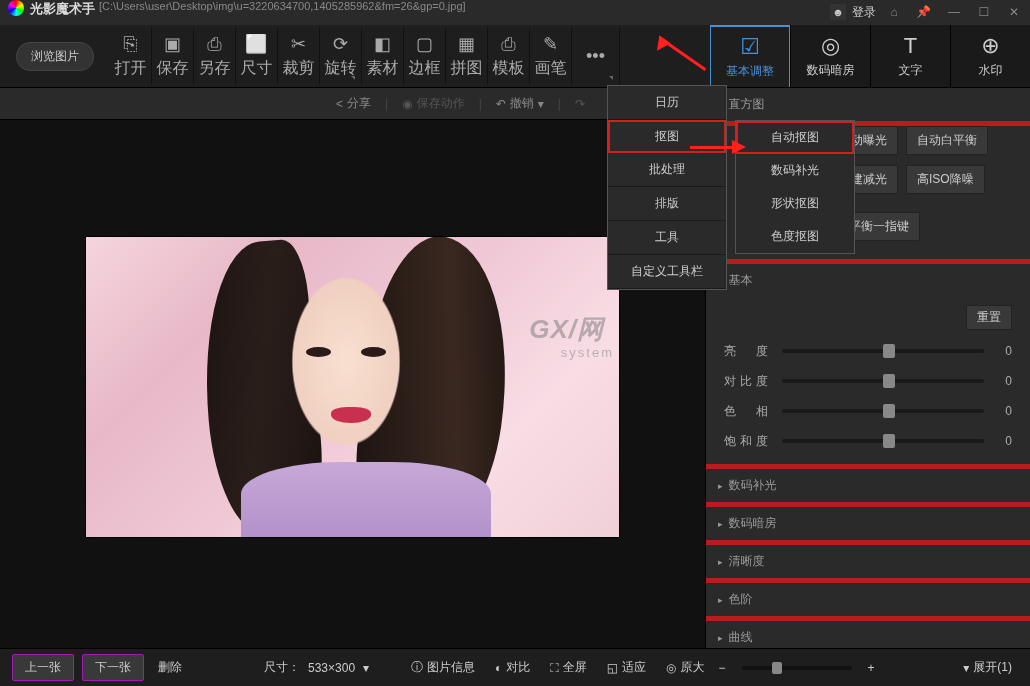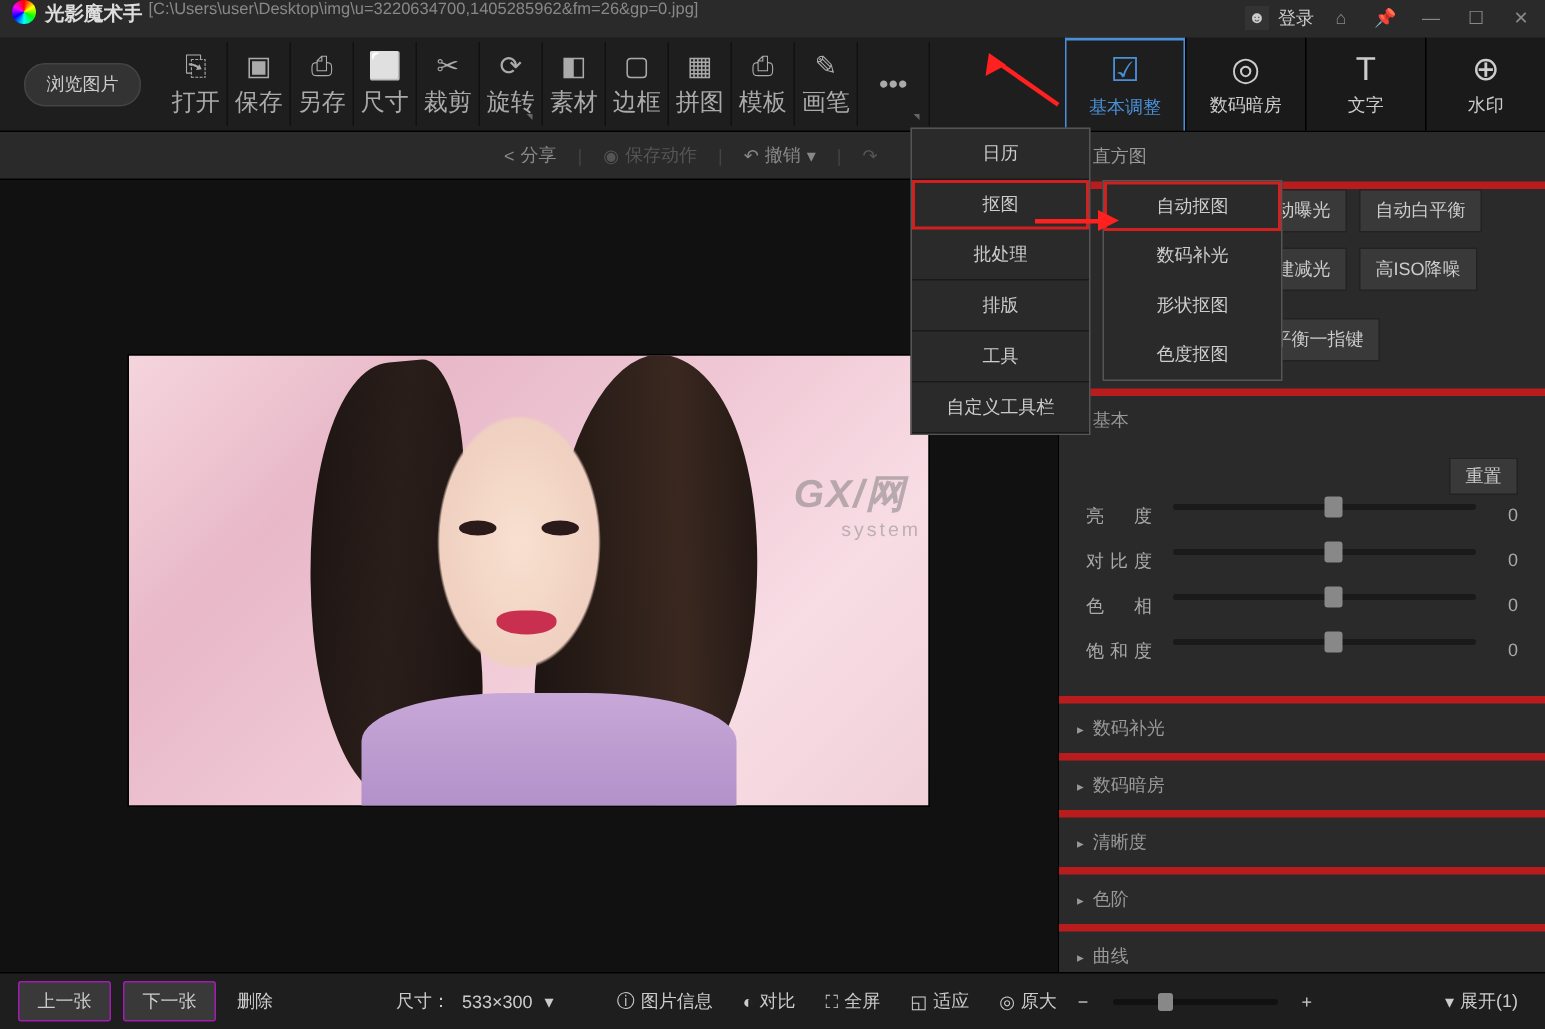--- a/index.html
+++ b/index.html
@@ -37,21 +37,21 @@
 .dress{position:absolute;left:155px;top:225px;width:250px;height:80px;background:linear-gradient(180deg,#c8a8d8 0%,#b090c8 100%);border-radius:40% 40% 0 0}
 .watermark{position:absolute;right:15px;top:75px;color:rgba(120,120,120,0.5);font-size:26px;font-weight:bold;font-style:italic;letter-spacing:1px}
 .watermark2{position:absolute;right:5px;top:108px;color:rgba(120,120,120,0.45);font-size:13px;letter-spacing:2px}
 .panel-right{position:absolute;top:88px;right:0;width:325px;height:560px;background:#2a2a2a;border-left:1px solid #000;overflow:hidden}
 .panel-section{border-bottom:5px solid #b91c1c}
 .panel-header{padding:8px 12px;color:#999;display:flex;align-items:center;gap:6px;cursor:pointer}
 .panel-header .tri{font-size:9px}
 .btn-row{display:flex;gap:8px;padding:0 12px 10px 134px}
 .action-btn{background:#393939;border:1px solid #222;padding:5px 10px;color:#ccc;cursor:pointer;font-size:12px;border-radius:1px}
 .panel-body{padding:8px 18px}
-.slider-row{display:flex;align-items:flex-start;gap:10px;height:30px}
+.slider-row{display:flex;align-items:center;gap:10px;height:30px}
 .slider-label{width:48px;letter-spacing:4px;color:#aaa;text-align:justify}
 .slider-track{flex:1;height:4px;background:#1a1a1a;border-radius:2px;position:relative}
 .slider-thumb{position:absolute;top:-5px;width:12px;height:14px;background:#888;border-radius:2px}
 .slider-val{width:18px;text-align:right;color:#aaa}
 .reset-btn{float:right;background:#393939;border:1px solid #222;padding:3px 10px;cursor:pointer;color:#ccc;font-size:12px}
 .bottom-bar{position:absolute;bottom:0;left:0;right:0;height:38px;background:#1e1e1e;border-top:1px solid #000;display:flex;align-items:center;padding:0 12px;gap:8px;color:#ccc;font-size:12px}
 .nav-btn{background:#393939;border:1px solid #a21caf;padding:4px 12px;cursor:pointer;color:#ccc;border-radius:2px}
 .bottom-item{display:flex;align-items:center;gap:4px;padding:2px 6px;cursor:pointer}
 .zoom-slider{width:110px;height:4px;background:#111;border-radius:2px;position:relative;margin:0 8px}
 .zoom-slider .thumb{position:absolute;left:30px;top:-4px;width:10px;height:12px;background:#888;border-radius:2px}

